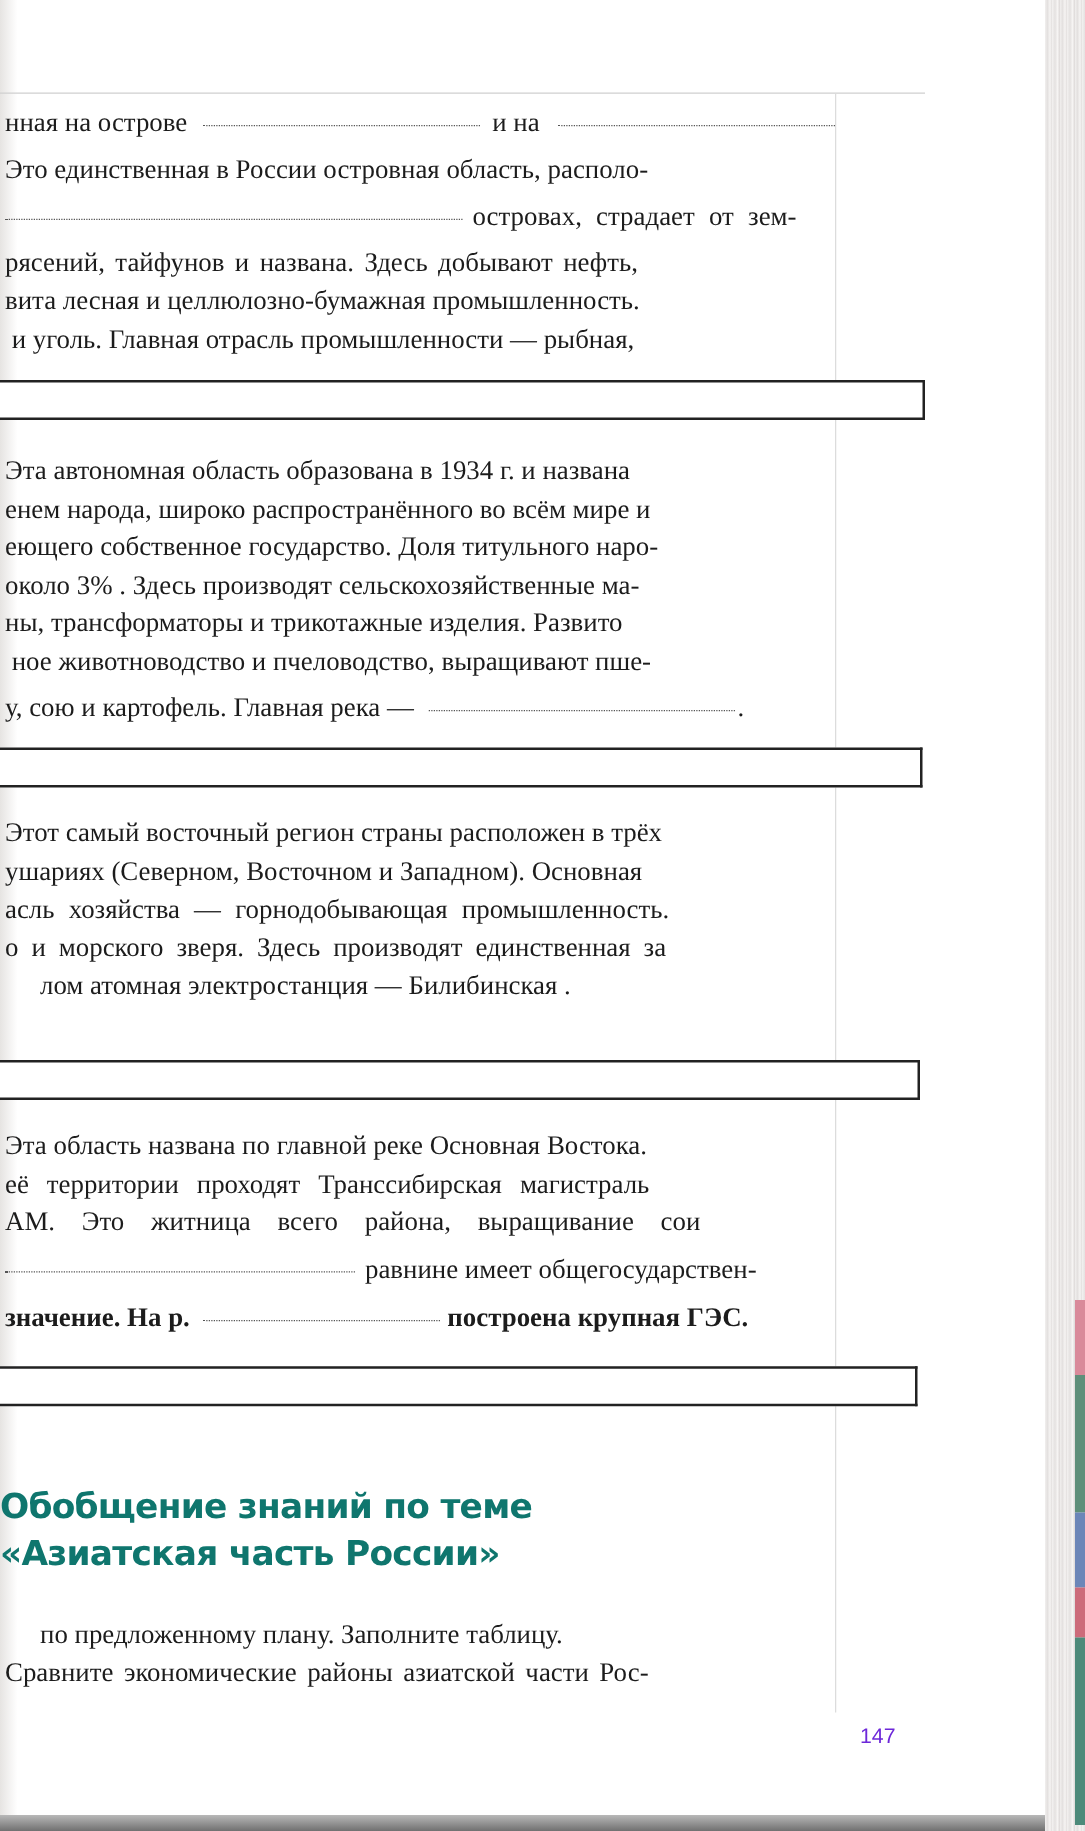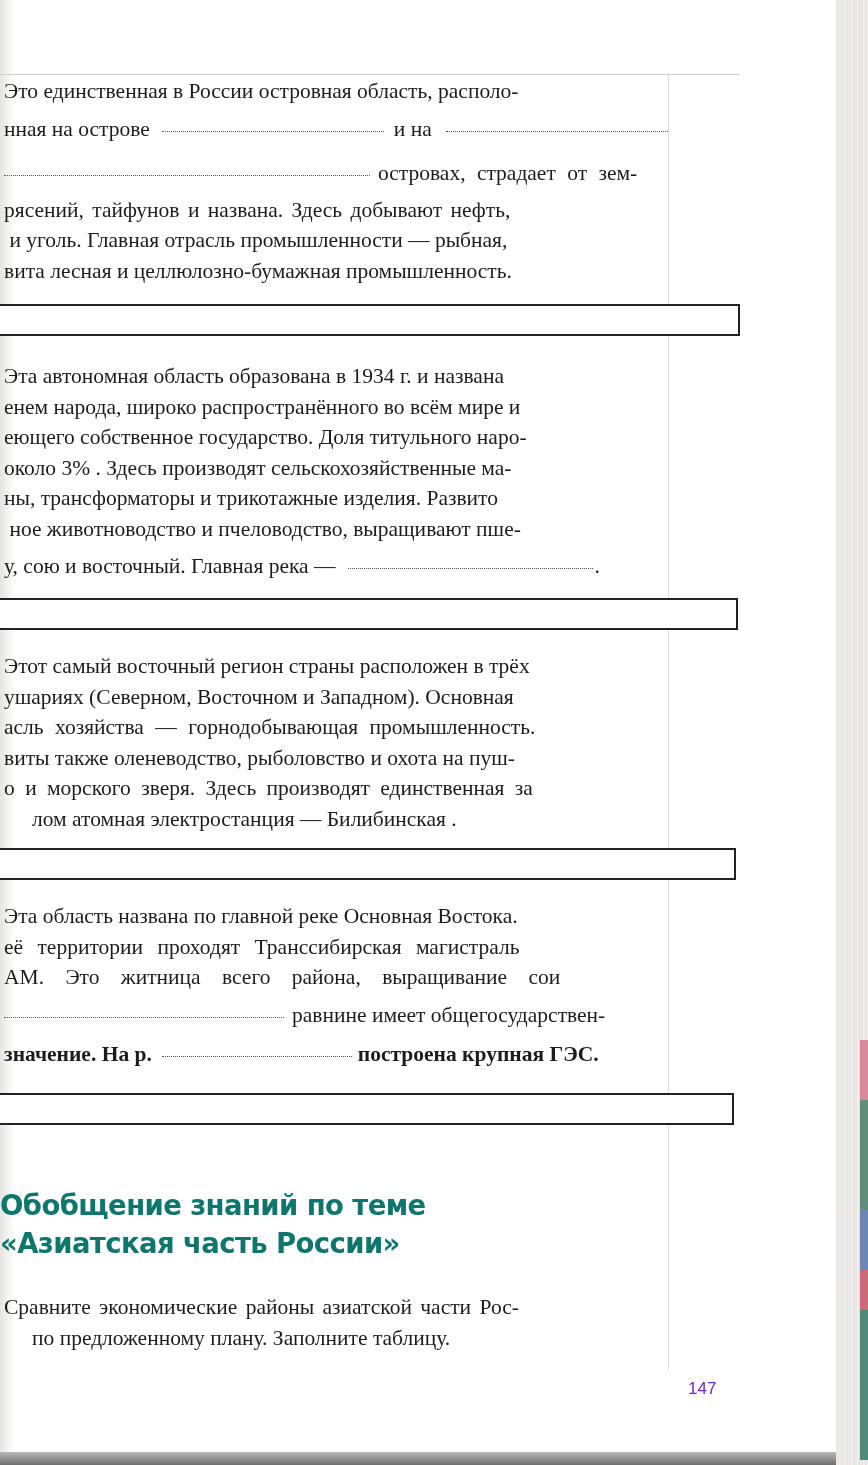--- a/index.html
+++ b/index.html
@@ -73,42 +73,42 @@
 </style>
 </head>
 <body>
 
 <div class="page">
   <div class="left-curl"></div>
   <div class="ghost-line"></div>
   <div class="ghost-vline"></div>
 
   <div class="text-block" style="top:76px;">
-    <div class="line">
-      <span>Это единственная в России островная область, располо-</span>
-    </div>
     <div class="line tall" style="justify-content:flex-start;">
       <span>нная на острове</span>
       <span class="dots" style="width:222px;margin:0 10px 0 12px;"></span>
       <span>и на</span>
       <span class="dots" style="width:222px;margin-left:14px;"></span>
     </div>
+    <div class="line">
+      <span>Это единственная в России островная область, располо-</span>
+    </div>
     <div class="line tall" style="justify-content:flex-start;">
       <span class="dots" style="width:366px;margin-right:8px;"></span>
       <span style="word-spacing:6px;">островах, страдает от зем-</span>
     </div>
     <div class="line">
       <span style="word-spacing:3px;">рясений, тайфунов и названа. Здесь добывают нефть,</span>
     </div>
     <div class="line">
+      <span>вита лесная и целлюлозно-бумажная промышленность.</span>
+    </div>
+    <div class="line">
       <span style="white-space:pre;"> и уголь. Главная отрасль промышленности — рыбная,</span>
     </div>
-    <div class="line">
-      <span>вита лесная и целлюлозно-бумажная промышленность.</span>
-    </div>
   </div>
   <div class="answer-box" style="top:304px;"></div>
 
   <div class="text-block" style="top:361px;">
     <div class="line">
       <span>Эта автономная область образована в 1934 г. и названа</span>
     </div>
     <div class="line">
       <span>енем народа, широко распространённого во всём мире и</span>
     </div>
@@ -118,39 +118,36 @@
     <div class="line">
       <span>около 3% . Здесь производят сельскохозяйственные ма-</span>
     </div>
     <div class="line">
       <span>ны, трансформаторы и трикотажные изделия. Развито</span>
     </div>
     <div class="line">
       <span style="white-space:pre;"> ное животноводство и пчеловодство, выращивают пше-</span>
     </div>
     <div class="line tall" style="justify-content:flex-start;">
-      <span>у, сою и восточный. Главная река —</span>
+      <span>у, сою и картофель. Главная река —</span>
       <span class="dots" style="width:245px;margin-left:12px;"></span>
       <span style="margin-left:2px;">.</span>
     </div>
   </div>
   <div class="answer-box" style="top:598px;width:738px;"></div>
 
   <div class="text-block" style="top:651px;">
     <div class="line">
       <span>Этот самый восточный регион страны расположен в трёх</span>
     </div>
     <div class="line">
       <span>ушариях (Северном, Восточном и Западном). Основная</span>
     </div>
     <div class="line">
       <span style="word-spacing:6px;">асль хозяйства — горнодобывающая промышленность.</span>
-    </div>
-    <div class="line">
-      <span>виты также оленеводство, рыболовство и охота на пуш-</span>
     </div>
     <div class="line">
       <span style="word-spacing:5px;">о и морского зверя. Здесь производят единственная за</span>
     </div>
     <div class="line left">
       <span>лом атомная электростанция — Билибинская .</span>
     </div>
   </div>
   <div class="answer-box" style="top:848px;width:736px;"></div>
 
@@ -175,25 +172,25 @@
     </div>
   </div>
   <div class="answer-box" style="top:1093px;width:734px;"></div>
 
   <div class="heading">
     <div>Обобщение знаний по теме</div>
     <div>«Азиатская часть России»</div>
   </div>
 
   <div class="text-block" style="top:1292px;line-height:31px;">
-    <div class="line">
-      <span style="word-spacing:3px;">Сравните экономические районы азиатской части Рос-</span>
-    </div>
     <div class="line left">
       <span>по предложенному плану. Заполните таблицу.</span>
+    </div>
+    <div class="line">
+      <span style="word-spacing:3px;">Сравните экономические районы азиатской части Рос-</span>
     </div>
   </div>
 
   <div class="page-number">147</div>
 </div>
 
 <div class="page-edge">
   <div class="edge-color" style="top:1040px;height:60px;background:#d98a9a;"></div>
   <div class="edge-color" style="top:1100px;height:110px;background:#5f8f7a;"></div>
   <div class="edge-color" style="top:1210px;height:60px;background:#6c86b8;"></div>

